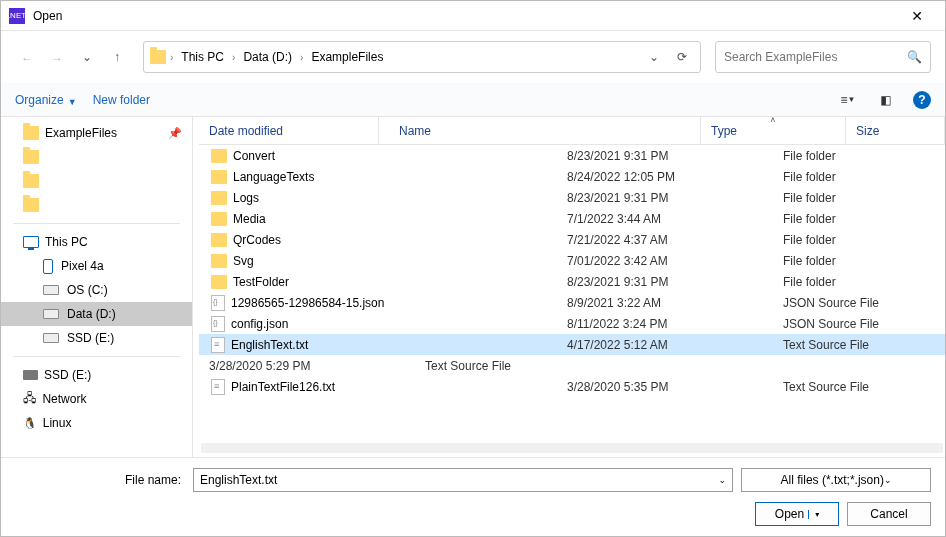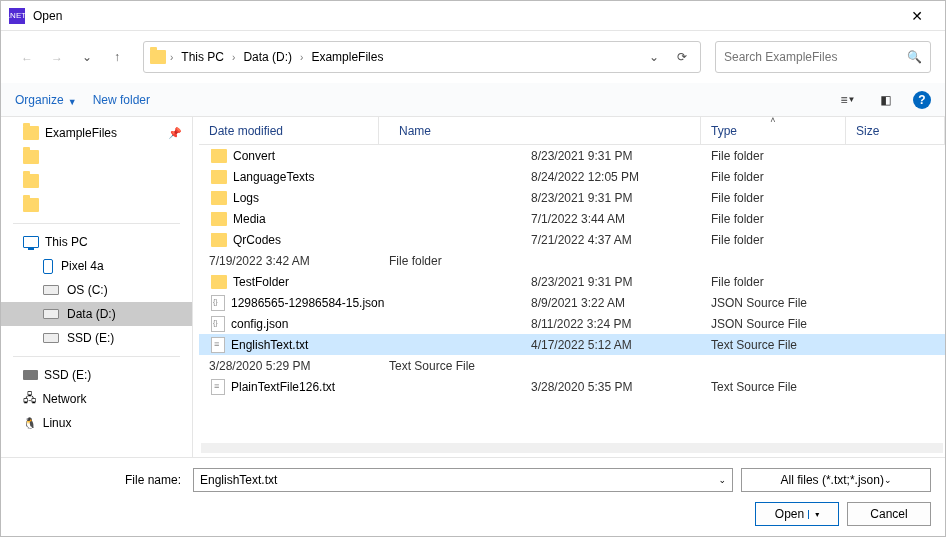--- a/index.html
+++ b/index.html
@@ -36,21 +36,21 @@
 .driveicon{ width:16px; height:10px; border:1px solid #888; background:#eee; border-radius:1px;}
 .content { flex: 1; display: flex; flex-direction: column; overflow: hidden; position: relative; margin-left:6px;}
 .cols { height: 28px; display: flex; align-items: center; border-bottom: 1px solid #e5e5e5; color: #214386; }
 .col { padding: 0 10px; border-right: 1px solid #e5e5e5; height: 100%; display: flex; align-items: center; cursor: pointer; }
 .col.name { width: 322px; padding-left:20px;}
 .col.date { width: 180px; }
 .col.type { width: 145px; position:relative;}
 .col.size { flex: 1; }
 .sortarrow{position:absolute; top:-2px; left:50%; transform:translateX(-50%); font-size:9px; color:#555;}
 .rows { flex: 1; overflow-y: auto; }
-.row { height: 21px; display: flex; align-items: center; cursor: pointer; }
+.row { height: 21px; display: flex; align-items: center; cursor: pointer; gap: 36px; }
 .row.selected { background: #cde8ff; }
 .cell { padding: 0 10px; white-space: nowrap; overflow: hidden; text-overflow: ellipsis; }
 .cell.name { width: 322px; display: flex; align-items: center; gap: 6px; padding-left:12px;}
 .cell.date { width: 180px; color:#333;}
 .cell.type { width: 145px; color:#333;}
 .fileicon { width:14px; height:16px; border:1px solid #bbb; background:#fff; position:relative;}
 .fileicon.json::after{content:"{}"; font-size:7px; position:absolute; left:1px; top:2px; color:#888;}
 .fileicon.txt::after{content:"≡"; font-size:9px; position:absolute; left:2px; top:1px; color:#888;}
 .footer { border-top: 1px solid #e5e5e5; padding: 10px 14px; display: flex; flex-direction: column; gap: 10px; }
 .fnrow { display: flex; align-items: center; gap: 8px; }
@@ -209,21 +209,25 @@
         </div>
         <div class="row ">
           <div class="cell name">
             <div class="foldericon"></div>
             <span>QrCodes</span>
           </div>
           <div class="cell date">7/21/2022 4:37 AM</div>
           <div class="cell type">File folder</div>
         </div>
         <div class="row ">
-          <div class="cell date">7/19/2022 3:42 AM</div>
+          <div class="cell name">
+            <div class="foldericon"></div>
+            <span>Svg</span>
+          </div>
+          <div class="cell date">7/01/2022 3:42 AM</div>
           <div class="cell type">File folder</div>
         </div>
         <div class="row ">
           <div class="cell name">
             <div class="foldericon"></div>
             <span>TestFolder</span>
           </div>
           <div class="cell date">8/23/2021 9:31 PM</div>
           <div class="cell type">File folder</div>
         </div>

